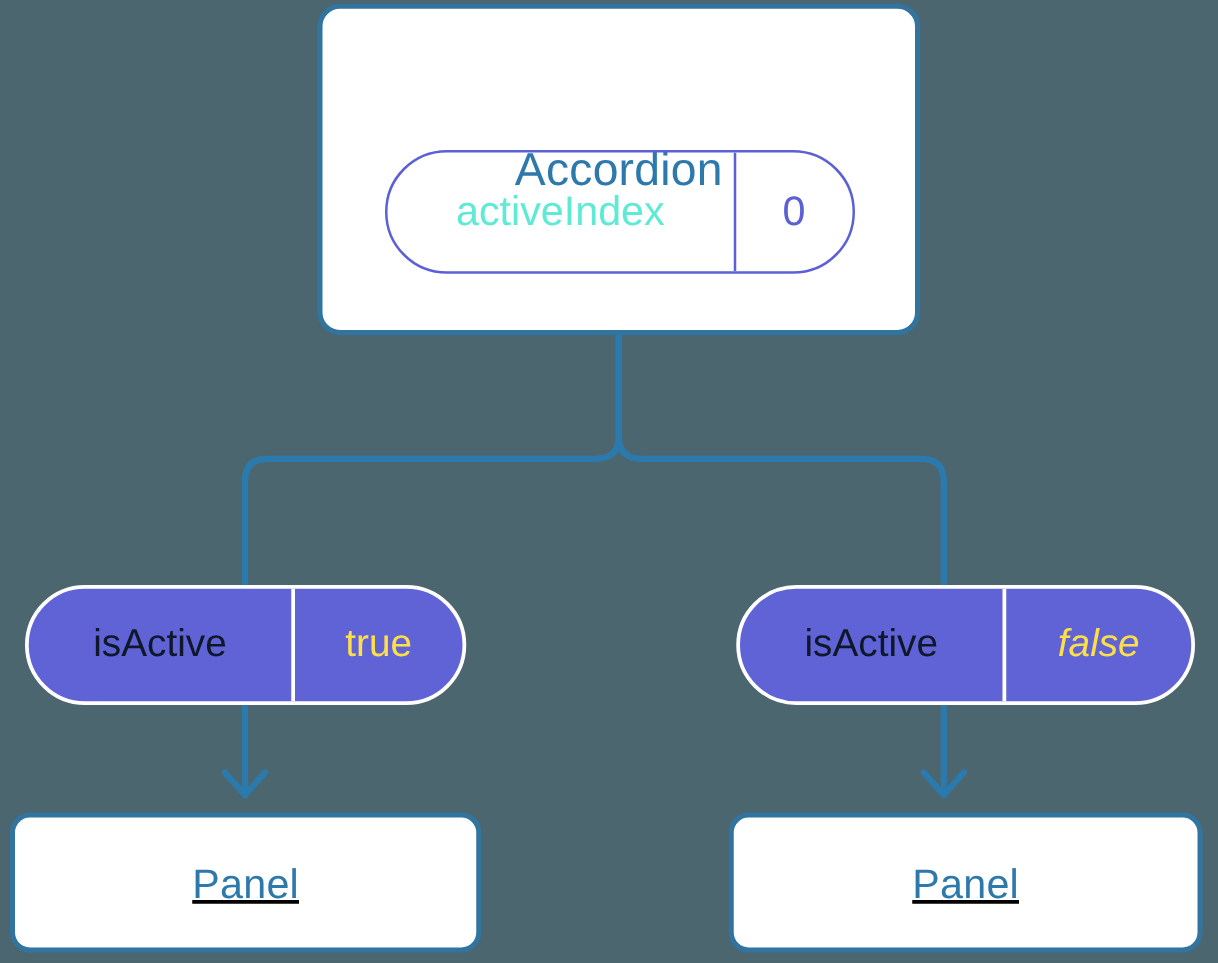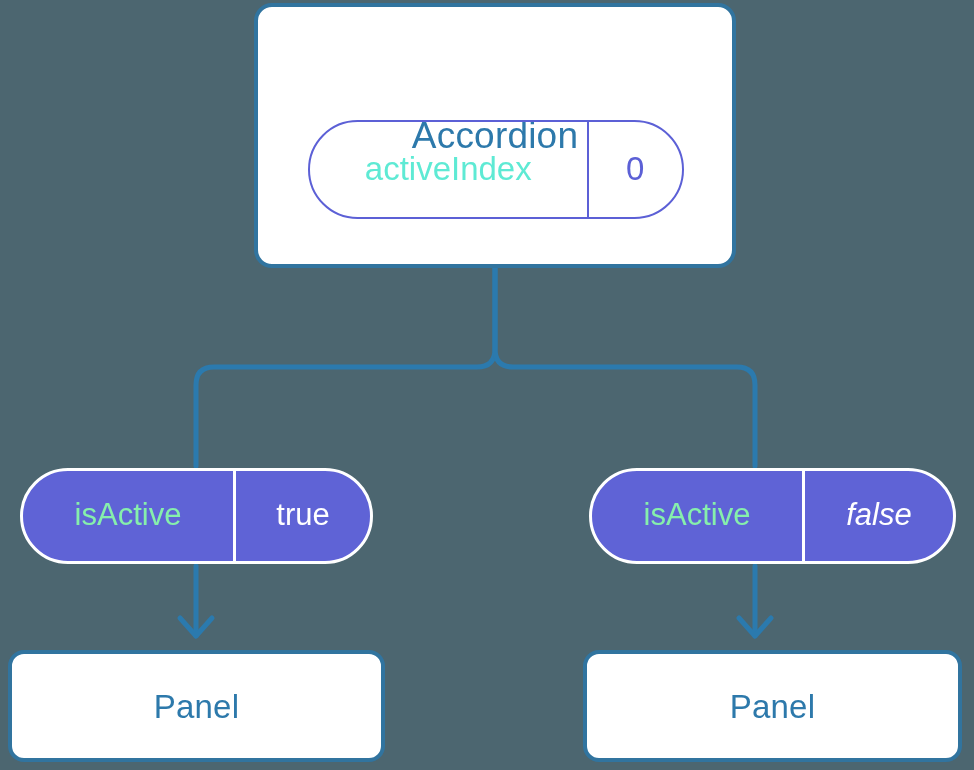--- a/index.html
+++ b/index.html
@@ -100,25 +100,25 @@
   }
   #state-pill .pill-key { width: 280px; padding-bottom: 3px; }
   #state-pill .pill-val { width: 94px; padding-bottom: 3px; }
 
   
   .pill.filled {
     background: #5f63d6;
     border: 3px solid #ffffff;
   }
   .pill.filled .pill-key {
-    color: #86efac;
+    color: #0f172a;
     border-right: 3px solid #ffffff;
   }
   .pill.filled .pill-val {
-    color: #ffffff;
+    color: #fde047;
   }
 
   .prop-pill {
     position: absolute;
     height: 96px;
     font-size: 31px;
   }
 
   #prop-pill-left  { left: 20px;  top: 468px; width: 353px; }
   #prop-pill-left .pill-key { width: 213px; padding-bottom: 3px; }
@@ -131,20 +131,21 @@
   
   .panel-card {
     position: absolute;
     background: #ffffff;
     border: 4px solid #31749f;
     border-radius: 16px;
     box-sizing: border-box;
     display: flex;
     align-items: center;
     justify-content: center;
+    text-decoration: underline;
   }
   .panel-card .component-title { font-size: 33px; }
 
   #panel-card-left  { left: 8px;   top: 650px; width: 377px; height: 112px; }
   #panel-card-right { left: 583px; top: 650px; width: 379px; height: 112px; }
 </style>
 </head>
 <body>
 
 <div id="stage">

